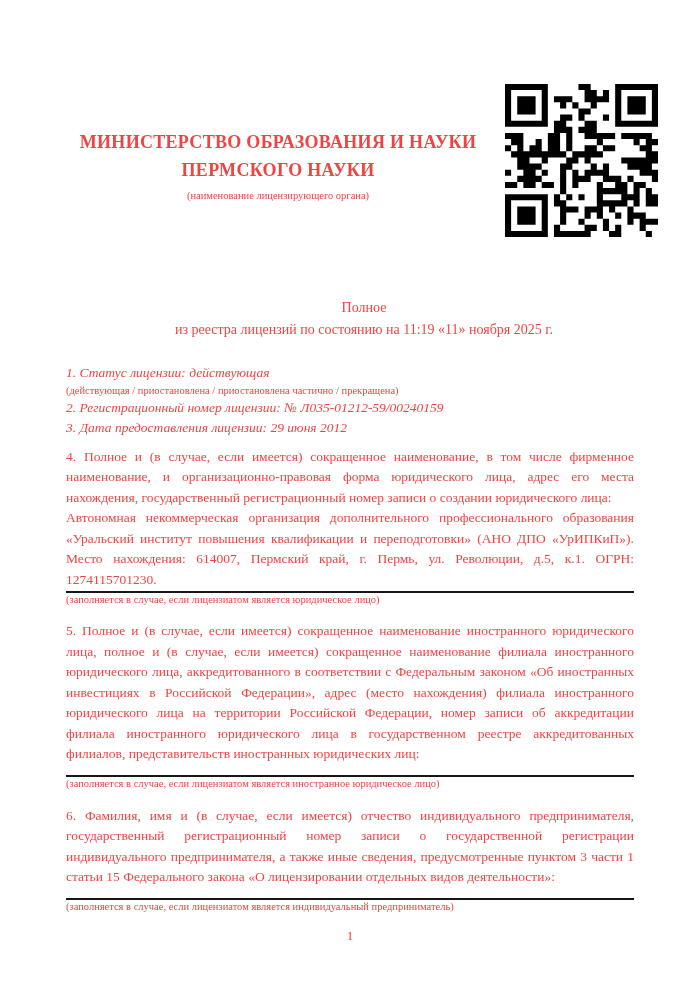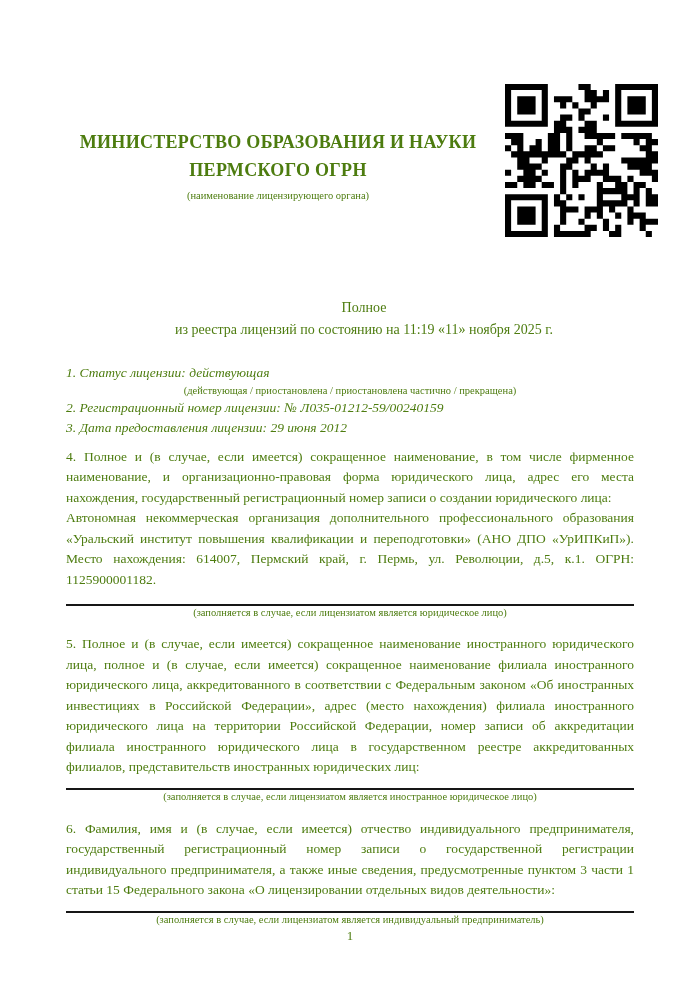--- a/index.html
+++ b/index.html
@@ -3,21 +3,21 @@
 <meta charset="utf-8">
 <style>
   html, body { margin: 0; padding: 0; background: #888; }
   .page {
     position: relative;
     width: 700px;
     height: 989px;
     margin: 0 auto;
     background: #ffffff;
     font-family: "Liberation Serif", "DejaVu Serif", serif;
-    color: #4d7c0f;
+    color: #ef4444;
     overflow: hidden;
   }
   
   .ministry {
     position: absolute;
     left: 56px;
     top: 128px;
     width: 444px;
     text-align: center;
   }
@@ -66,24 +66,23 @@
     font-style: italic;
   }
   .just {
     font-size: 13.5px;
     line-height: 20.5px;
     text-align: justify;
   }
   .caption {
     font-size: 10.5px;
     line-height: 14px;
-    text-align: center;
     margin-top: 2px;
   }
-  .ruled { border-bottom: 2px solid #161616; padding-bottom: 14px; }
+  .ruled { border-bottom: 2px solid #161616; padding-bottom: 1px; }
   .fill-line { height: 10px; border-bottom: 2px solid #161616; }
   .mt20 { margin-top: 20px; }
   .mt18 { margin-top: 18px; }
   .mt15 { margin-top: 15px; }
   .mt14 { margin-top: 14px; }
   .mt13 { margin-top: 13px; }
   .mt8  { margin-top: 8px; }
   
   .page-number {
     position: absolute;
@@ -94,21 +93,21 @@
     font-size: 13px;
   }
 </style>
 </head>
 <body>
 
 <div class="page">
 
   <div class="ministry">
     <div class="ministry-line">МИНИСТЕРСТВО ОБРАЗОВАНИЯ И НАУКИ</div>
-    <div class="ministry-line">ПЕРМСКОГО ОГРН</div>
+    <div class="ministry-line">ПЕРМСКОГО НАУКИ</div>
     <div class="ministry-caption">(наименование лицензирующего органа)</div>
   </div>
 
   <div class="qr">
     <svg id="qr-svg" viewBox="0 0 150 150" width="153" height="153" xmlns="http://www.w3.org/2000/svg">
       <rect width="150" height="150" fill="#ffffff"></rect>
       <path id="qr-path" fill="#000000" fill-rule="evenodd" d="M72 0h6v6h-6zM78 0h6v6h-6zM78 6h6v6h-6zM84 6h6v6h-6zM96 6h6v6h-6zM48 12h6v6h-6zM54 12h6v6h-6zM60 12h6v6h-6zM78 12h6v6h-6zM84 12h6v6h-6zM90 12h6v6h-6zM96 12h6v6h-6zM54 18h6v6h-6zM66 18h6v6h-6zM84 18h6v6h-6zM72 24h6v6h-6zM78 24h6v6h-6zM54 30h6v6h-6zM60 30h6v6h-6zM72 30h6v6h-6zM96 30h6v6h-6zM48 36h6v6h-6zM54 36h6v6h-6zM78 36h6v6h-6zM84 36h6v6h-6zM48 42h6v6h-6zM54 42h6v6h-6zM60 42h6v6h-6zM72 42h6v6h-6zM78 42h6v6h-6zM84 42h6v6h-6zM0 48h6v6h-6zM6 48h6v6h-6zM12 48h6v6h-6zM42 48h6v6h-6zM48 48h6v6h-6zM60 48h6v6h-6zM78 48h6v6h-6zM84 48h6v6h-6zM90 48h6v6h-6zM96 48h6v6h-6zM102 48h6v6h-6zM114 48h6v6h-6zM120 48h6v6h-6zM126 48h6v6h-6zM132 48h6v6h-6zM138 48h6v6h-6zM6 54h6v6h-6zM12 54h6v6h-6zM30 54h6v6h-6zM42 54h6v6h-6zM48 54h6v6h-6zM60 54h6v6h-6zM90 54h6v6h-6zM126 54h6v6h-6zM138 54h6v6h-6zM144 54h6v6h-6zM0 60h6v6h-6zM12 60h6v6h-6zM24 60h6v6h-6zM30 60h6v6h-6zM42 60h6v6h-6zM48 60h6v6h-6zM60 60h6v6h-6zM78 60h6v6h-6zM84 60h6v6h-6zM96 60h6v6h-6zM102 60h6v6h-6zM132 60h6v6h-6zM138 60h6v6h-6zM6 66h6v6h-6zM12 66h6v6h-6zM18 66h6v6h-6zM24 66h6v6h-6zM30 66h6v6h-6zM36 66h6v6h-6zM42 66h6v6h-6zM48 66h6v6h-6zM54 66h6v6h-6zM66 66h6v6h-6zM72 66h6v6h-6zM78 66h6v6h-6zM84 66h6v6h-6zM90 66h6v6h-6zM138 66h6v6h-6zM144 66h6v6h-6zM12 72h6v6h-6zM18 72h6v6h-6zM36 72h6v6h-6zM60 72h6v6h-6zM66 72h6v6h-6zM78 72h6v6h-6zM114 72h6v6h-6zM120 72h6v6h-6zM126 72h6v6h-6zM132 72h6v6h-6zM138 72h6v6h-6zM144 72h6v6h-6zM12 78h6v6h-6zM18 78h6v6h-6zM24 78h6v6h-6zM30 78h6v6h-6zM54 78h6v6h-6zM60 78h6v6h-6zM84 78h6v6h-6zM96 78h6v6h-6zM120 78h6v6h-6zM126 78h6v6h-6zM132 78h6v6h-6zM138 78h6v6h-6zM0 84h6v6h-6zM18 84h6v6h-6zM24 84h6v6h-6zM36 84h6v6h-6zM54 84h6v6h-6zM66 84h6v6h-6zM78 84h6v6h-6zM84 84h6v6h-6zM90 84h6v6h-6zM96 84h6v6h-6zM132 84h6v6h-6zM138 84h6v6h-6zM144 84h6v6h-6zM12 90h6v6h-6zM18 90h6v6h-6zM24 90h6v6h-6zM30 90h6v6h-6zM54 90h6v6h-6zM66 90h6v6h-6zM72 90h6v6h-6zM78 90h6v6h-6zM96 90h6v6h-6zM102 90h6v6h-6zM108 90h6v6h-6zM120 90h6v6h-6zM144 90h6v6h-6zM0 96h6v6h-6zM6 96h6v6h-6zM18 96h6v6h-6zM24 96h6v6h-6zM36 96h6v6h-6zM42 96h6v6h-6zM54 96h6v6h-6zM66 96h6v6h-6zM90 96h6v6h-6zM108 96h6v6h-6zM114 96h6v6h-6zM126 96h6v6h-6zM132 96h6v6h-6zM54 102h6v6h-6zM90 102h6v6h-6zM96 102h6v6h-6zM102 102h6v6h-6zM108 102h6v6h-6zM114 102h6v6h-6zM126 102h6v6h-6zM138 102h6v6h-6zM48 108h6v6h-6zM60 108h6v6h-6zM72 108h6v6h-6zM90 108h6v6h-6zM114 108h6v6h-6zM120 108h6v6h-6zM126 108h6v6h-6zM138 108h6v6h-6zM144 108h6v6h-6zM48 114h6v6h-6zM54 114h6v6h-6zM90 114h6v6h-6zM96 114h6v6h-6zM102 114h6v6h-6zM108 114h6v6h-6zM114 114h6v6h-6zM126 114h6v6h-6zM138 114h6v6h-6zM144 114h6v6h-6zM54 120h6v6h-6zM60 120h6v6h-6zM66 120h6v6h-6zM78 120h6v6h-6zM84 120h6v6h-6zM90 120h6v6h-6zM102 120h6v6h-6zM120 120h6v6h-6zM54 126h6v6h-6zM78 126h6v6h-6zM90 126h6v6h-6zM108 126h6v6h-6zM120 126h6v6h-6zM126 126h6v6h-6zM132 126h6v6h-6zM54 132h6v6h-6zM72 132h6v6h-6zM96 132h6v6h-6zM120 132h6v6h-6zM132 132h6v6h-6zM138 132h6v6h-6zM144 132h6v6h-6zM48 138h6v6h-6zM78 138h6v6h-6zM84 138h6v6h-6zM96 138h6v6h-6zM108 138h6v6h-6zM132 138h6v6h-6zM48 144h6v6h-6zM54 144h6v6h-6zM60 144h6v6h-6zM66 144h6v6h-6zM72 144h6v6h-6zM78 144h6v6h-6zM102 144h6v6h-6zM108 144h6v6h-6zM138 144h6v6h-6zM0 0h42v42h-42zM6 6h30v30h-30zM12 12h18v18h-18zM108 0h42v42h-42zM114 6h30v30h-30zM120 12h18v18h-18zM0 108h42v42h-42zM6 114h30v30h-30zM12 120h18v18h-18z"></path>
     </svg>
   </div>
 
@@ -121,21 +120,21 @@
 
     <p class="body-line">1. Статус лицензии: действующая</p>
     <p class="caption">(действующая / приостановлена / приостановлена частично / прекращена)</p>
 
     <p class="body-line mt20">2. Регистрационный номер лицензии: № Л035-01212-59/00240159</p>
 
     <p class="body-line mt13">3. Дата предоставления лицензии: 29 июня 2012</p>
 
     <div class="ruled mt8">
       <p class="just">4. Полное и (в случае, если имеется) сокращенное наименование, в том числе фирменное наименование, и организационно-правовая форма юридического лица, адрес его места нахождения, государственный регистрационный номер записи о создании юридического лица:</p>
-      <p class="just">Автономная некоммерческая организация дополнительного профессионального образования «Уральский институт повышения квалификации и переподготовки» (АНО ДПО «УрИПКиП»). Место нахождения: 614007, Пермский край, г. Пермь, ул. Революции, д.5, к.1. ОГРН: 1125900001182.</p>
+      <p class="just">Автономная некоммерческая организация дополнительного профессионального образования «Уральский институт повышения квалификации и переподготовки» (АНО ДПО «УрИПКиП»). Место нахождения: 614007, Пермский край, г. Пермь, ул. Революции, д.5, к.1. ОГРН: 1274115701230.</p>
     </div>
     <p class="caption">(заполняется в случае, если лицензиатом является юридическое лицо)</p>
 
     <div class="mt14">
       <p class="just">5. Полное и (в случае, если имеется) сокращенное наименование иностранного юридического лица, полное и (в случае, если имеется) сокращенное наименование филиала иностранного юридического лица, аккредитованного в соответствии с Федеральным законом «Об иностранных инвестициях в Российской Федерации», адрес (место нахождения) филиала иностранного юридического лица на территории Российской Федерации, номер записи об аккредитации филиала иностранного юридического лица в государственном реестре аккредитованных филиалов, представительств иностранных юридических лиц:</p>
       <div class="fill-line"></div>
     </div>
     <p class="caption">(заполняется в случае, если лицензиатом является иностранное юридическое лицо)</p>
 
     <div class="mt15">

